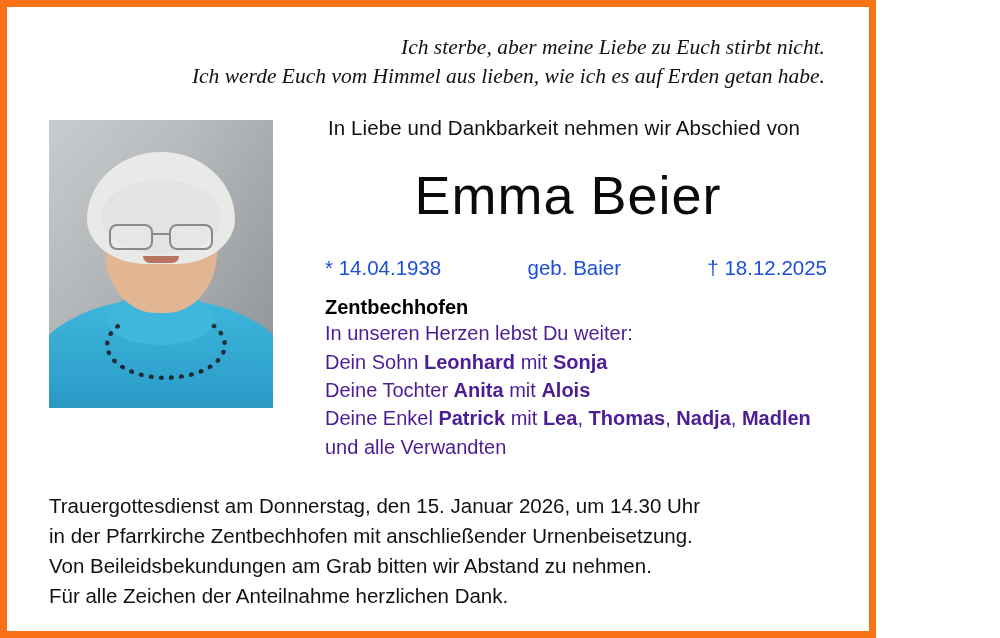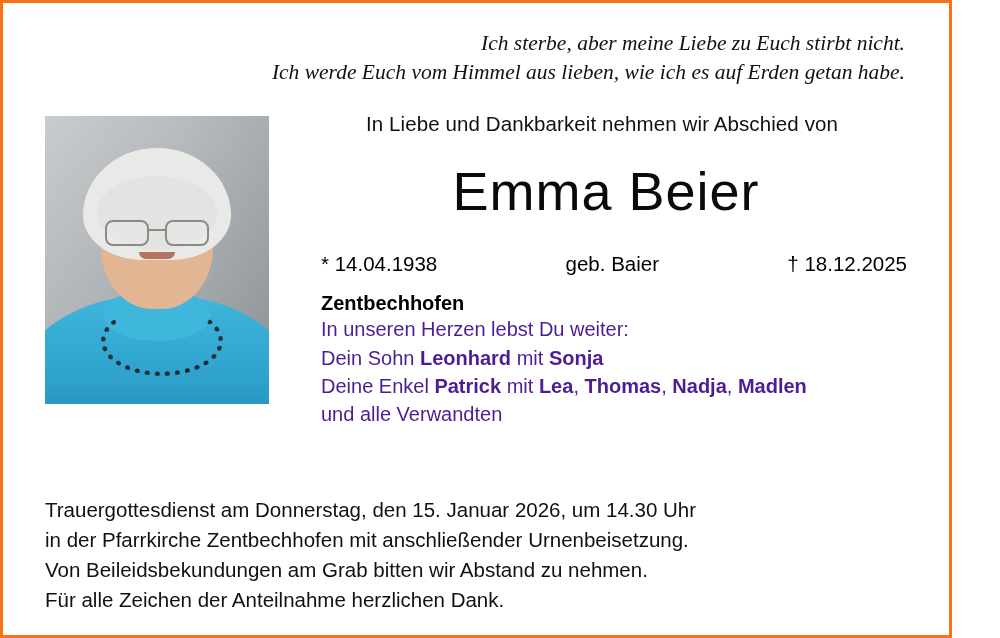--- a/index.html
+++ b/index.html
@@ -9,25 +9,25 @@
   }
   body {
     width: 1000px;
     height: 638px;
     font-family: "Liberation Sans", sans-serif;
     color: #000000;
     overflow: hidden;
   }
   .obituary {
     position: relative;
-    width: 952px;
+    width: 876px;
     height: 638px;
     box-sizing: border-box;
     background: #ffffff;
-    border: 3px solid #f97316;
+    border: 7px solid #f97316;
   }
   .inner {
     position: relative;
     width: 100%;
     height: 100%;
     box-sizing: border-box;
     padding: 0;
   }
 
   
@@ -202,21 +202,21 @@
     margin-top: 24px;
     padding-right: 16px;
     color: #0a0a0a;
   }
   .dates {
     display: flex;
     justify-content: space-between;
     align-items: baseline;
     margin-top: 30px;
     font-size: 20.5px;
-    color: #000000;
+    color: #1d4ed8;
   }
   .dates .born { flex: 0 0 auto; }
   .dates .maiden { flex: 0 0 auto; }
   .dates .died { flex: 0 0 auto; }
   .place {
     margin-top: 16px;
     font-size: 20px;
     font-weight: bold;
     color: #000;
   }
@@ -281,20 +281,23 @@
 
         <div class="place">Zentbechhofen</div>
 
         <div class="family">
           <span class="l">In unseren Herzen lebst Du weiter:</span>
 
           <span class="l">
             <span>Dein Sohn </span><b>Leonhard</b><span> mit </span><b>Sonja</b>
           </span>
 
+          <span class="l">
+            <span>Deine Tochter </span><b>Anita</b><span> mit </span><b>Alois</b>
+          </span>
 
           <span class="l">
             <span>Deine Enkel </span><b>Patrick</b><span> mit </span><b>Lea</b><span>, </span><b>Thomas</b><span>, </span><b>Nadja</b><span>, </span><b>Madlen</b>
           </span>
 
           <span class="l">und alle Verwandten</span>
         </div>
       </div>
 
     </div>

